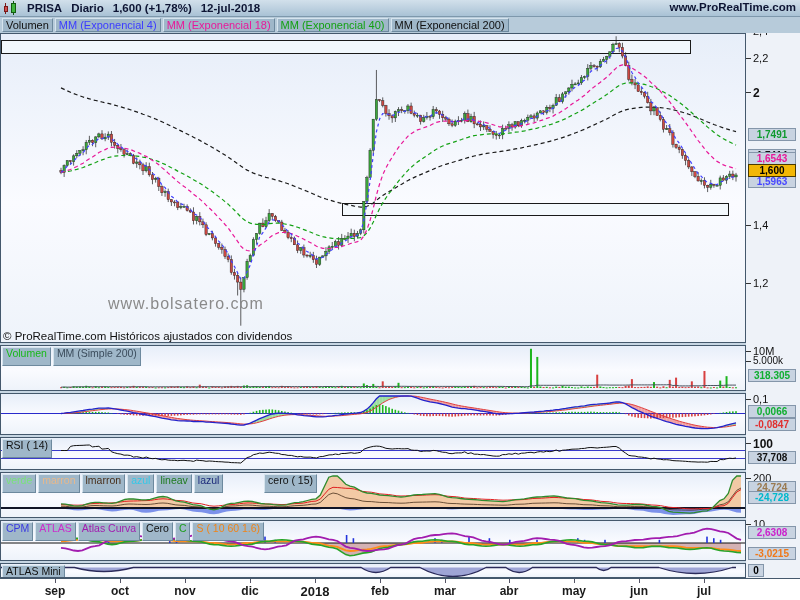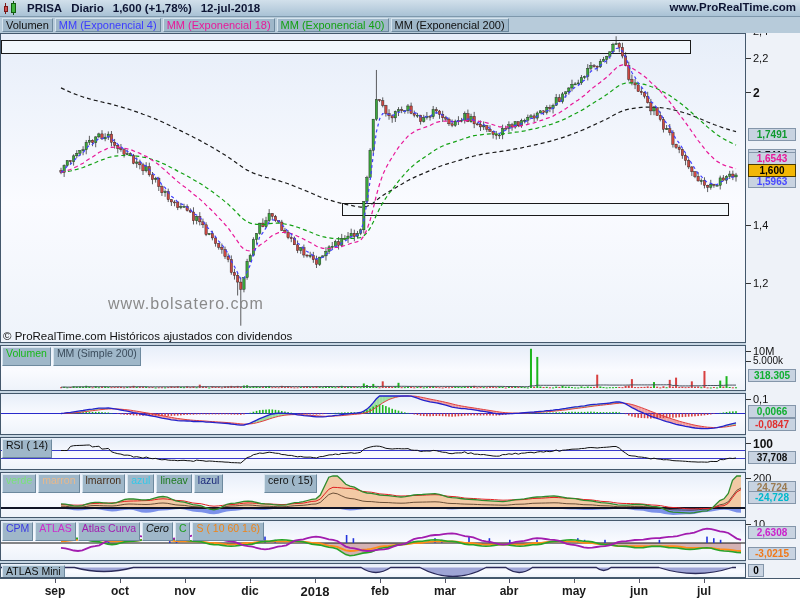--- a/index.html
+++ b/index.html
@@ -1204,21 +1204,21 @@
       <polyline points="60.0,31.6 64.3,31.7 68.5,31.9 72.8,32.1 77.0,32.2 81.3,32.0 85.5,31.3 89.8,30.7 94.0,30.4 98.3,30.3 102.5,30.2 106.8,30.0 111.0,29.9 115.3,29.7 119.5,29.0 123.8,28.4 128.0,28.1 132.3,28.0 136.5,27.9 140.8,27.7 145.0,27.6 149.3,27.4 153.5,26.7 157.8,26.1 162.0,25.8 166.3,26.1 170.5,26.7 174.8,27.4 179.0,27.6 183.3,28.0 187.5,29.0 191.8,30.0 196.0,30.4 200.3,30.8 204.5,31.8 208.8,32.8 213.0,33.2 217.3,32.9 221.5,32.4 225.8,31.8 230.0,31.6 234.3,31.3 238.5,30.7 242.8,30.2 247.0,29.9 251.3,30.1 255.5,30.4 259.8,30.7 264.0,30.9 268.3,31.0 272.5,31.2 276.8,31.4 281.0,31.6 285.3,31.4 289.5,31.0 293.8,30.6 298.0,30.4 302.3,30.1 306.5,29.3 310.8,28.4 315.0,28.1 319.3,26.1 323.5,21.2 327.8,16.3 332.0,14.3 336.3,14.5 340.5,14.9 344.8,15.3 349.0,15.4 353.3,16.0 357.5,17.2 361.8,18.4 366.0,18.9 370.3,19.2 374.5,20.0 378.8,20.9 383.0,21.2 387.3,21.5 391.5,22.1 395.8,22.8 400.0,23.0 404.3,22.9 408.5,22.7 412.8,22.5 417.0,22.4 421.3,22.2 425.5,22.0 429.8,21.8 434.0,21.7 438.3,21.9 442.5,22.6 446.8,23.2 451.0,23.5 455.3,23.8 459.5,24.4 463.8,25.1 468.0,25.3 472.3,25.5 476.5,25.8 480.8,26.1 485.0,26.3 489.3,26.4 493.5,26.7 497.8,27.0 502.0,27.2 506.3,27.1 510.5,26.9 514.8,26.8 519.0,26.7 523.3,26.5 527.5,26.0 531.8,25.5 536.0,25.3 540.3,25.2 544.5,24.9 548.8,24.6 553.0,24.4 557.3,24.6 561.5,24.9 565.8,25.2 570.0,25.3 574.3,25.5 578.5,26.0 582.8,26.5 587.0,26.7 591.3,27.0 595.5,27.6 599.8,28.3 604.0,28.6 608.3,28.8 612.5,29.5 616.8,30.1 621.0,30.4 625.3,30.5 629.5,30.6 633.8,30.8 638.0,30.9 642.3,31.1 646.5,31.6 650.8,32.0 655.0,32.2 659.3,32.6 663.5,33.4 667.8,34.2 672.0,34.5 676.3,34.7 680.5,35.2 684.8,35.7 689.0,35.9 693.3,35.9 697.5,35.7 701.8,35.5 706.0,35.5 710.3,35.1 714.5,34.1 718.8,33.1 723.0,32.7 727.3,30.3 731.5,24.6 735.8,19.0 740.0,16.6" fill="none" stroke="#e02020" stroke-width="1"></polyline>
       <polyline points="60.0,30.9 64.3,31.2 68.5,32.0 72.8,32.8 77.0,33.2 81.3,32.6 85.5,31.2 89.8,29.8 94.0,29.3 98.3,29.4 102.5,29.8 106.8,30.2 111.0,30.4 115.3,29.7 119.5,28.1 123.8,26.5 128.0,25.8 132.3,26.0 136.5,26.4 140.8,26.8 145.0,26.9 149.3,26.4 153.5,25.2 157.8,24.0 162.0,23.5 166.3,24.2 170.5,26.0 174.8,27.8 179.0,28.6 183.3,29.1 187.5,30.4 191.8,31.7 196.0,32.2 200.3,32.9 204.5,34.5 208.8,36.2 213.0,36.8 217.3,35.9 221.5,33.6 225.8,31.3 230.0,30.4 234.3,30.1 238.5,29.3 242.8,28.4 247.0,28.1 251.3,28.5 255.5,29.5 259.8,30.5 264.0,30.9 268.3,31.1 272.5,31.6 276.8,32.0 281.0,32.2 285.3,31.8 289.5,30.7 293.8,29.7 298.0,29.3 302.3,28.7 306.5,27.5 310.8,26.3 315.0,25.8 319.3,22.1 323.5,13.2 327.8,4.2 332.0,3.0 336.3,3.0 340.5,6.8 344.8,11.3 349.0,13.1 353.3,14.2 357.5,16.6 361.8,19.0 366.0,20.0 370.3,20.4 374.5,21.2 378.8,22.0 383.0,22.4 387.3,22.6 391.5,23.2 395.8,23.7 400.0,24.0 404.3,23.6 408.5,22.8 412.8,22.0 417.0,21.7 421.3,21.5 425.5,21.2 429.8,20.9 434.0,20.7 438.3,21.3 442.5,22.7 446.8,24.1 451.0,24.6 455.3,24.9 459.5,25.5 463.8,26.0 468.0,26.3 472.3,26.5 476.5,26.9 480.8,27.4 485.0,27.6 489.3,27.8 493.5,28.1 497.8,28.4 502.0,28.6 506.3,28.2 510.5,27.4 514.8,26.6 519.0,26.3 523.3,25.9 527.5,25.1 531.8,24.3 536.0,24.0 540.3,23.8 544.5,23.5 548.8,23.2 553.0,23.0 557.3,23.4 561.5,24.2 565.8,25.0 570.0,25.3 574.3,25.7 578.5,26.5 582.8,27.3 587.0,27.6 591.3,28.0 595.5,28.8 599.8,29.6 604.0,29.9 608.3,30.3 612.5,31.1 616.8,31.9 621.0,32.2 625.3,32.1 629.5,31.8 633.8,31.5 638.0,31.3 642.3,31.7 646.5,32.5 650.8,33.3 655.0,33.6 659.3,34.4 663.5,36.4 667.8,38.3 672.0,39.1 676.3,39.3 680.5,39.6 684.8,39.9 689.0,40.1 693.3,39.7 697.5,38.9 701.8,38.1 706.0,37.8 710.3,36.0 714.5,31.8 718.8,27.6 723.0,25.8 727.3,20.4 731.5,7.4 735.8,3.0 740.0,3.0" fill="none" stroke="#2e8b2e" stroke-width="1.3"></polyline>
     </svg>
 </div>
 
 <div id="atlas-panel" class="panel">
   <div class="plegend">
     <span class="lgb" style="color: rgb(58, 58, 224);">CPM</span>
     <span class="lgb" style="color: rgb(204, 44, 204);">ATLAS</span>
     <span class="lgb" style="color: rgb(162, 28, 175);">Atlas Curva</span>
-    <span class="lgb" style="color: rgb(16, 16, 16); font-style: italic;">Cero</span>
+    <span class="lgb" style="color: rgb(16, 16, 16);">Cero</span>
     <span class="lgb" style="color: rgb(30, 158, 30);">C</span>
     <span class="lgb" style="color: rgb(240, 132, 24);">S ( 10 60 1.6)</span>
   </div>
   <svg id="atlas-svg" width="744" height="39">
       <path d="M60,22L60.0,22.0L64.3,22.0L68.5,22.0L72.8,22.0L77.0,22.0L81.3,22.0L85.5,22.0L89.8,22.0L94.0,22.0L98.3,22.0L102.5,22.0L106.8,23.1L111.0,23.6L115.3,23.1L119.5,22.0L123.8,22.0L128.0,22.0L132.3,22.0L136.5,22.0L140.8,22.0L145.0,22.0L149.3,22.0L153.5,22.0L157.8,22.0L162.0,22.0L166.3,22.0L170.5,22.0L174.8,22.0L179.0,22.0L183.3,22.0L187.5,22.0L191.8,22.0L196.0,22.0L200.3,22.0L204.5,22.0L208.8,23.1L213.0,23.6L217.3,23.8L221.5,24.4L225.8,25.0L230.0,25.2L234.3,25.0L238.5,24.4L242.8,23.8L247.0,23.6L251.3,23.1L255.5,22.0L259.8,22.0L264.0,22.0L268.3,22.0L272.5,22.0L276.8,22.0L281.0,22.0L285.3,22.0L289.5,22.0L293.8,22.0L298.0,22.0L302.3,22.0L306.5,22.0L310.8,23.1L315.0,23.6L319.3,24.1L323.5,25.2L327.8,26.3L332.0,26.8L336.3,28.0L340.5,30.8L344.8,33.6L349.0,34.8L353.3,34.3L357.5,33.2L361.8,32.1L366.0,31.6L370.3,30.9L374.5,29.2L378.8,27.5L383.0,26.8L387.3,26.3L391.5,25.2L395.8,24.1L400.0,23.6L404.3,23.1L408.5,22.0L412.8,22.0L417.0,22.0L421.3,22.0L425.5,22.0L429.8,22.0L434.0,22.0L438.3,22.0L442.5,22.0L446.8,22.0L451.0,22.0L455.3,22.0L459.5,22.0L463.8,23.1L468.0,23.6L472.3,23.8L476.5,24.4L480.8,25.0L485.0,25.2L489.3,25.0L493.5,24.4L497.8,23.8L502.0,23.6L506.3,23.8L510.5,24.4L514.8,25.0L519.0,25.2L523.3,25.0L527.5,24.4L531.8,23.8L536.0,23.6L540.3,23.1L544.5,22.0L548.8,22.0L553.0,22.0L557.3,22.0L561.5,22.0L565.8,22.0L570.0,22.0L574.3,22.0L578.5,22.0L582.8,22.0L587.0,22.0L591.3,22.0L595.5,22.0L599.8,23.1L604.0,23.6L608.3,23.8L612.5,24.4L616.8,25.0L621.0,25.2L625.3,25.4L629.5,26.0L633.8,26.6L638.0,26.8L642.3,26.6L646.5,26.0L650.8,25.4L655.0,25.2L659.3,25.4L663.5,26.0L667.8,26.6L672.0,26.8L676.3,27.0L680.5,27.6L684.8,28.2L689.0,28.4L693.3,28.2L697.5,27.6L701.8,27.0L706.0,26.8L710.3,27.3L714.5,28.4L718.8,29.5L723.0,30.0L727.3,30.2L731.5,30.8L735.8,31.4L740.0,31.6L740,22Z" fill="#a85858" fill-opacity="0.45"></path>
       <line x1="0" y1="22" x2="744" y2="22" stroke="#101010" stroke-width="1.2"></line>
       <rect x="106.8" y="17.2" width="1.6" height="4.800000000000001" fill="#2233dd"></rect>
       <rect x="168" y="15.6" width="1.6" height="6.4" fill="#2233dd"></rect>
       <rect x="174.8" y="17.2" width="1.6" height="4.800000000000001" fill="#2233dd"></rect>
       <rect x="263.2" y="15.6" width="1.6" height="6.4" fill="#2233dd"></rect>

